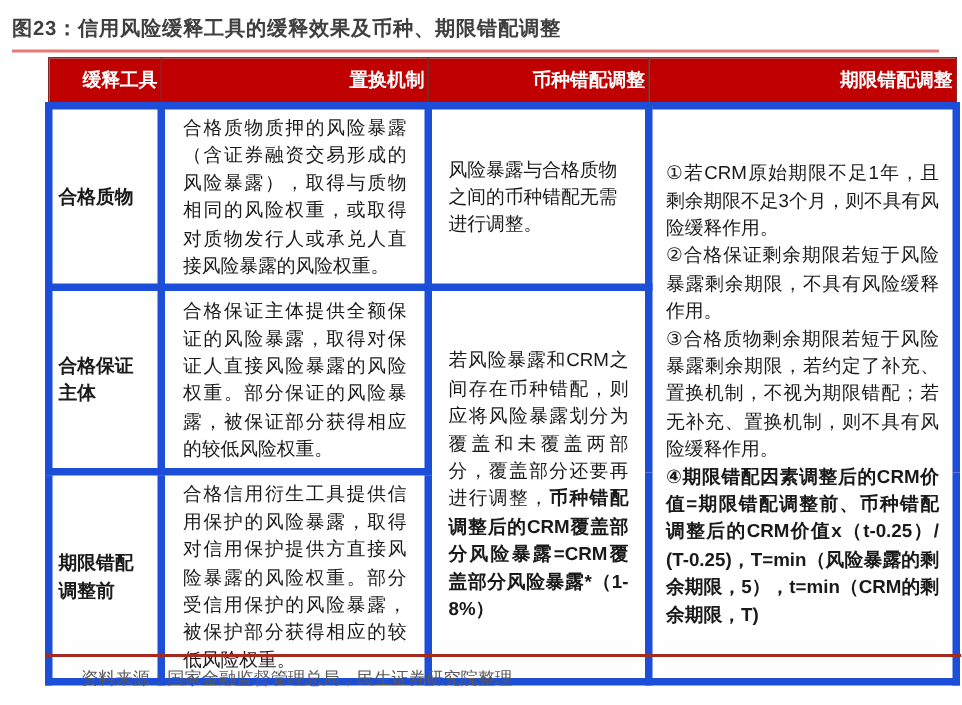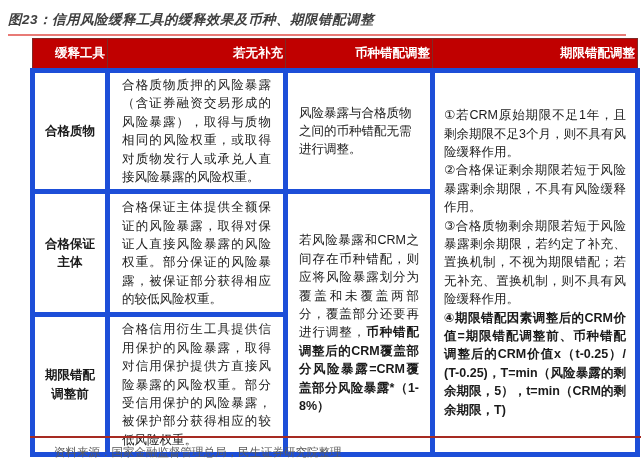--- a/index.html
+++ b/index.html
@@ -11,21 +11,20 @@
     color:#1a1a1a;
   }
   .title-wrap{
     position:absolute;left:8px;top:10px;width:618px;
     border-bottom:2px solid #e87a76;
     padding-bottom:5px;
   }
   .title{
     font-size:13.5px;font-weight:bold;color:#3f3f3f;
     letter-spacing:0.5px;
-    font-style:italic;
   }
   table.rt{
     position:absolute;left:30px;top:38px;
     width:605px;border-collapse:collapse;table-layout:fixed;
   }
   table.rt col.c1{width:75px;}
   table.rt col.c2{width:178px;}
   table.rt col.c3{width:147px;}
   table.rt col.c4{width:205px;}
   table.rt th{
@@ -34,21 +33,21 @@
     height:27px;text-align:right;vertical-align:middle;
     border:1px solid #7f2a26;padding:1px 2px;
   }
   table.rt td{
     border:5px solid #1d4ed8;
     font-size:12.5px;line-height:18.4px;
     vertical-align:middle;
     background:#ffffff;
   }
   td.tool{
-    font-weight:bold;text-align:center;padding:2px 4px;
+    font-weight:bold;text-align:left;padding:2px 4px;
   }
   td.effect{
     padding:3px 12px;text-align:justify;
   }
   td.cur1{
     padding:3px 11px;text-align:left;
   }
   td.cur-merged{
     padding:3px 11px;text-align:justify;
     word-break:break-all;
@@ -80,21 +79,21 @@
 <table class="rt">
   <colgroup>
       <col class="c1">
       <col class="c2">
       <col class="c3">
       <col class="c4">
     </colgroup>
   <thead>
     <tr>
       <th>缓释工具</th>
-      <th>若无补充</th>
+      <th>置换机制</th>
       <th>币种错配调整</th>
       <th>期限错配调整</th>
     </tr>
   </thead>
   <tbody>
     <tr class="r1">
       <td class="tool">合格质物</td>
       <td class="effect">合格质物质押的风险暴露（含证券融资交易形成的风险暴露），取得与质物相同的风险权重，或取得对质物发行人或承兑人直接风险暴露的风险权重。</td>
       <td class="cur1">风险暴露与合格质物之间的币种错配无需进行调整。</td>
       <td class="mat-merged" rowspan="3"><span>①若CRM原始期限不足1年，且剩余期限不足3个月，则不具有风险缓释作用。

